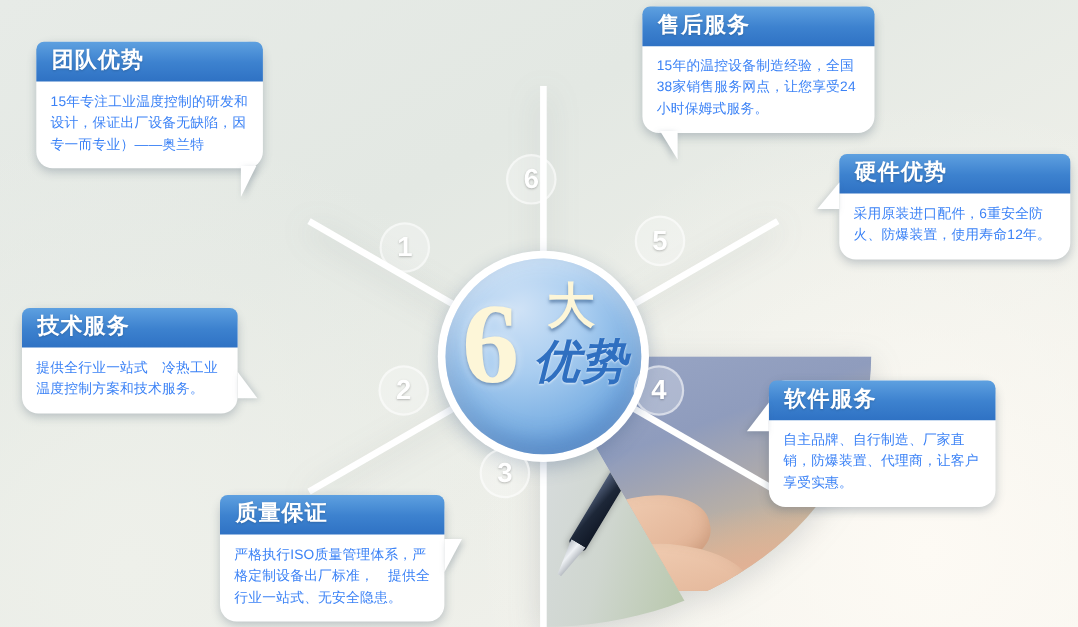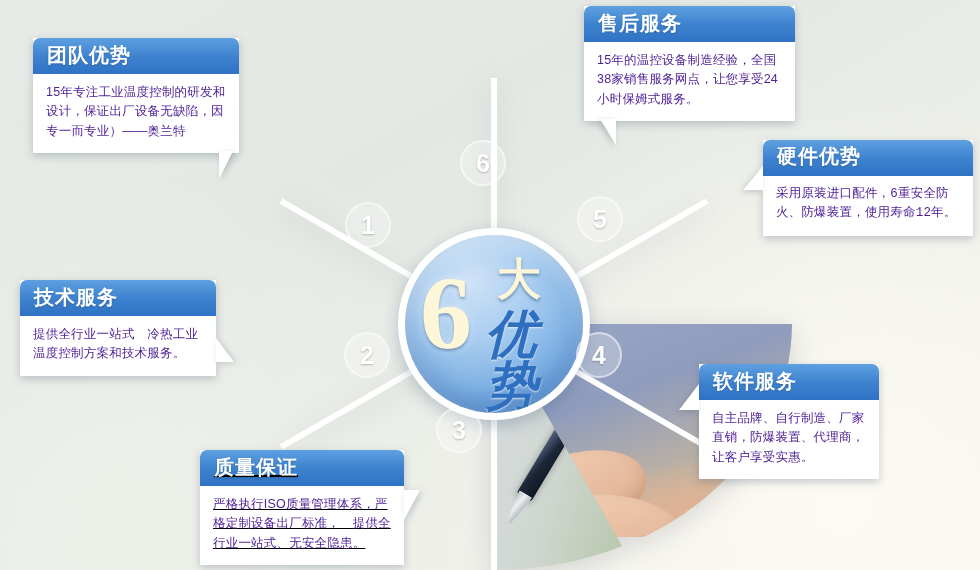--- a/index.html
+++ b/index.html
@@ -104,21 +104,21 @@
     text-shadow: 0 2px 3px rgba(30,70,120,.45), 0 0 10px rgba(255,255,255,.5);
   }
   .da {
     position: absolute; left: 92px; top: 22px;
     font-size: 44px; line-height: 1; font-weight: bold;
     color: #fdf6d8;
     text-shadow: 0 2px 3px rgba(30,70,120,.5);
   }
   .youshi {
     position: absolute; left: 80px; top: 74px;
-    font-size: 52px; line-height: 1; font-weight: bold;
+    font-size: 42px; line-height: 1; font-weight: bold;
     font-style: italic;
     font-family: "Liberation Serif", "DejaVu Serif", serif;
     color: #2f6fc0;
     text-shadow: 0 1px 2px rgba(255,255,255,.75);
     letter-spacing: 1px;
   }
 
   
   .badge {
     position: absolute; width: 46px; height: 46px; border-radius: 50%;
@@ -126,78 +126,78 @@
     border: 2px solid rgba(255,255,255,0.5);
     color: #ffffff; font-size: 25px; font-weight: bold;
     display: flex; align-items: center; justify-content: center;
     text-shadow: 0 1px 2px rgba(0,0,0,.25);
   }
 
   
   .card {
     position: absolute;
     background: #ffffff;
-    border-radius: 1px;
+    border-radius: 15px;
     box-shadow: 0 3px 9px rgba(70,90,110,.3);
     overflow: visible;
   }
   .card .hdr {
     background: linear-gradient(180deg, #5ea0e0 0%, #3d82cf 52%, #2f72c4 100%);
     border-radius: 7px 7px 0 0;
     color: #fff;
     font-size: 20px; font-weight: bold;
     padding: 5px 14px 6px 14px;
     letter-spacing: 1px;
     text-shadow: 0 1px 2px rgba(0,0,0,.18);
     line-height: 1.25;
   }
   .card .bdy {
-    font-size: 12.5px; line-height: 1.55; color: #4c1d95;
+    font-size: 12.5px; line-height: 1.55; color: #3b82f6;
     padding: 9px 13px 12px 13px;
     letter-spacing: .2px;
   }
   .tail { position: absolute; width: 0; height: 0; }
 
   
   #card-team    { left: 33px;  top: 38px;  width: 206px; }
   #card-team .tail {
     right: 6px; bottom: -26px;
     border-left: 14px solid #ffffff;
     border-bottom: 28px solid transparent;
     filter: drop-shadow(2px 2px 3px rgba(70,90,110,.3));
   }
   #card-after   { left: 584px; top: 6px;   width: 211px; }
   #card-after .tail {
     left: 16px; bottom: -24px;
     border-right: 16px solid #ffffff;
     border-bottom: 26px solid transparent;
     filter: drop-shadow(-2px 2px 3px rgba(70,90,110,.3));
   }
-  #card-hw      { left: 763px; top: 140px; width: 210px; font-family: Liberation Mono, monospace; }
+  #card-hw      { left: 763px; top: 140px; width: 210px; }
   #card-hw .tail {
     left: -20px; top: 26px;
     border-right: 20px solid #ffffff;
     border-top: 24px solid transparent;
     filter: drop-shadow(-2px 2px 3px rgba(70,90,110,.28));
   }
-  #card-sw      { left: 699px; top: 364px; width: 180px; }
+  #card-sw      { left: 699px; top: 346px; width: 206px; }
   #card-sw .tail {
     left: -20px; top: 20px;
     border-right: 20px solid #ffffff;
     border-top: 26px solid transparent;
     filter: drop-shadow(-2px 2px 3px rgba(70,90,110,.28));
   }
   #card-tech    { left: 20px;  top: 280px; width: 196px; }
   #card-tech .tail {
     right: -18px; bottom: 14px;
     border-left: 18px solid #ffffff;
     border-top: 24px solid transparent;
     filter: drop-shadow(2px 1px 3px rgba(70,90,110,.28));
   }
-  #card-qa      { left: 200px; top: 450px; width: 204px; text-decoration: underline; }
+  #card-qa      { left: 200px; top: 450px; width: 204px; }
   #card-qa .tail {
     right: -16px; top: 40px;
     border-left: 16px solid #ffffff;
     border-bottom: 30px solid transparent;
     filter: drop-shadow(2px 2px 3px rgba(70,90,110,.28));
   }
 </style>
 </head>
 <body>
 

